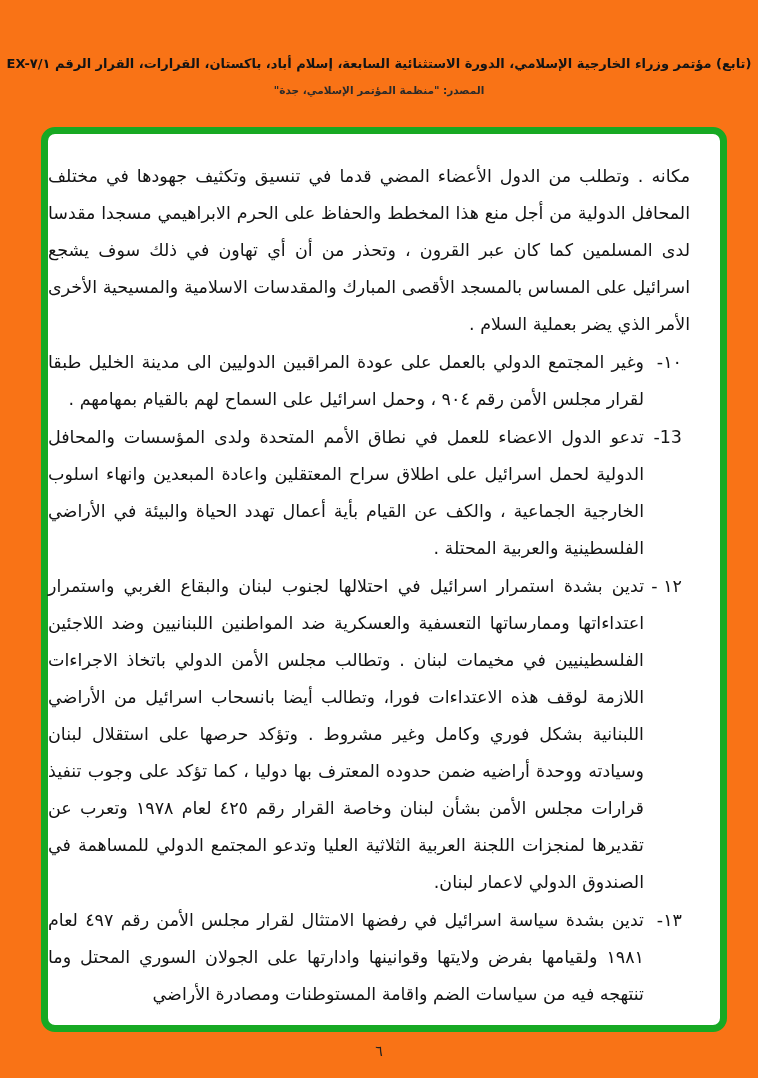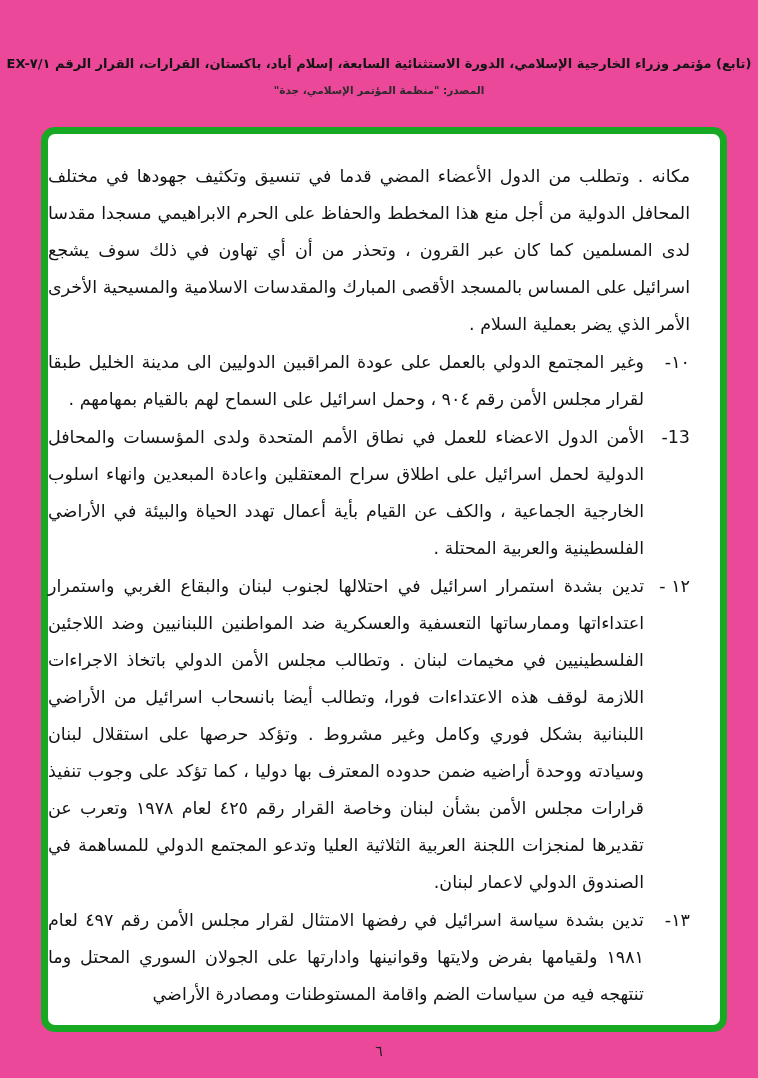--- a/index.html
+++ b/index.html
@@ -1,20 +1,20 @@
 <!DOCTYPE html>
 <html lang="ar"><head>
 <meta charset="utf-8">
 <style>
   html, body { margin: 0; padding: 0; background: #ffffff; }
   #page {
     position: relative;
     width: 758px;
     height: 1078px;
-    background: #ec4899;
+    background: #f97316;
     font-family: "DejaVu Sans", sans-serif;
     color: #141414;
     overflow: hidden;
   }
   
   .doc-header {
     position: absolute;
     top: 52px;
     left: 0;
     right: 0;
@@ -55,21 +55,21 @@
     top: 158px;
     direction: rtl;
     text-align: justify;
     font-size: 17.5px;
     line-height: 37px;
   }
   .block { margin: 0 0 1px 0; }
   .block.numbered { position: relative; padding-right: 46px; }
   .block.numbered .num {
     position: absolute;
-    right: 0;
+    right: 8px;
     top: 0;
     white-space: nowrap;
   }
   .seg-text .b  { font-weight: normal; }
   .seg-text .lg { font-size: 17px; }
   
   .page-number {
     position: absolute;
     top: 1043px;
     left: 0;
@@ -87,20 +87,20 @@
   <div class="doc-header">
     <div class="header-line1"><span>(تابع) مؤتمر وزراء الخارجية الإسلامي، الدورة الاستثنائية السابعة، إسلام أباد، باكستان، القرارات، القرار الرقم</span> <span class="code">EX-٧/١</span></div>
     <div class="header-line2">المصدر: "منظمة المؤتمر الإسلامي، جدة"</div>
   </div>
 
   <div class="doc-frame"></div>
 
   <div class="doc-body">
       <div class="block"><span class="seg-text"><span>مكانه . </span><span class="b">وتطلب من</span><span> الدول الأعضاء المضي قدما في تنسيق وتكثيف جهودها في مختلف المحافل الدولية من أجل منع هذا المخطط والحفاظ على الحرم الابراهيمي مسجدا مقدسا لدى المسلمين كما كان عبر القرون ، </span><span class="b">وتحذر من</span><span> أن أي تهاون في ذلك سوف يشجع اسرائيل على المساس بالمسجد الأقصى المبارك والمقدسات الاسلامية والمسيحية الأخرى الأمر الذي يضر بعملية السلام .</span></span></div>
       <div class="block numbered"><span class="num">١٠-</span><span class="seg-text"><span class="b">وغير</span><span> المجتمع الدولي بالعمل على عودة المراقبين الدوليين الى مدينة الخليل طبقا لقرار مجلس الأمن رقم ٩٠٤ ، وحمل اسرائيل على السماح لهم بالقيام بمهامهم .</span></span></div>
-      <div class="block numbered"><span class="num">13-</span><span class="seg-text"><span class="b">الأمن</span><span> الدول الاعضاء للعمل في نطاق الأمم المتحدة ولدى المؤسسات والمحافل الدولية لحمل اسرائيل على اطلاق سراح المعتقلين واعادة المبعدين وانهاء اسلوب الخارجية الجماعية ، والكف عن القيام بأية أعمال تهدد الحياة والبيئة في الأراضي الفلسطينية والعربية المحتلة .</span></span></div>
+      <div class="block numbered"><span class="num">13-</span><span class="seg-text"><span class="b">تدعو</span><span> الدول الاعضاء للعمل في نطاق الأمم المتحدة ولدى المؤسسات والمحافل الدولية لحمل اسرائيل على اطلاق سراح المعتقلين واعادة المبعدين وانهاء اسلوب الخارجية الجماعية ، والكف عن القيام بأية أعمال تهدد الحياة والبيئة في الأراضي الفلسطينية والعربية المحتلة .</span></span></div>
       <div class="block numbered"><span class="num">١٢ -</span><span class="seg-text"><span class="b">تدين</span><span> بشدة استمرار اسرائيل في احتلالها لجنوب لبنان والبقاع الغربي واستمرار اعتداءاتها وممارساتها التعسفية والعسكرية ضد المواطنين اللبنانيين وضد اللاجئين الفلسطينيين في مخيمات لبنان . </span><span class="b">وتطالب</span><span> مجلس الأمن الدولي باتخاذ الاجراءات اللازمة لوقف هذه الاعتداءات فورا، </span><span class="b lg">وتطالب أيضا</span><span> بانسحاب اسرائيل من الأراضي اللبنانية بشكل فوري وكامل وغير مشروط . </span><span class="b">وتؤكد</span><span> حرصها على استقلال لبنان وسيادته ووحدة أراضيه ضمن حدوده المعترف بها دوليا ، كما </span><span class="b">تؤكد</span><span> على وجوب تنفيذ قرارات مجلس الأمن بشأن لبنان وخاصة القرار رقم ٤٢٥ لعام ١٩٧٨ </span><span class="b">وتعرب</span><span> عن تقديرها لمنجزات اللجنة العربية الثلاثية العليا </span><span class="b">وتدعو</span><span> المجتمع الدولي للمساهمة في الصندوق الدولي لاعمار لبنان.</span></span></div>
       <div class="block numbered"><span class="num">١٣-</span><span class="seg-text"><span class="b">تدين</span><span> بشدة سياسة اسرائيل في رفضها الامتثال لقرار مجلس الأمن رقم ٤٩٧ لعام ١٩٨١  ولقيامها بفرض ولايتها وقوانينها وادارتها على الجولان السوري المحتل وما تنتهجه فيه من سياسات الضم واقامة المستوطنات  ومصادرة الأراضي</span></span></div>
     </div>
 
   <div class="page-number">٦</div>
 
 </div>
 
 </body></html>

